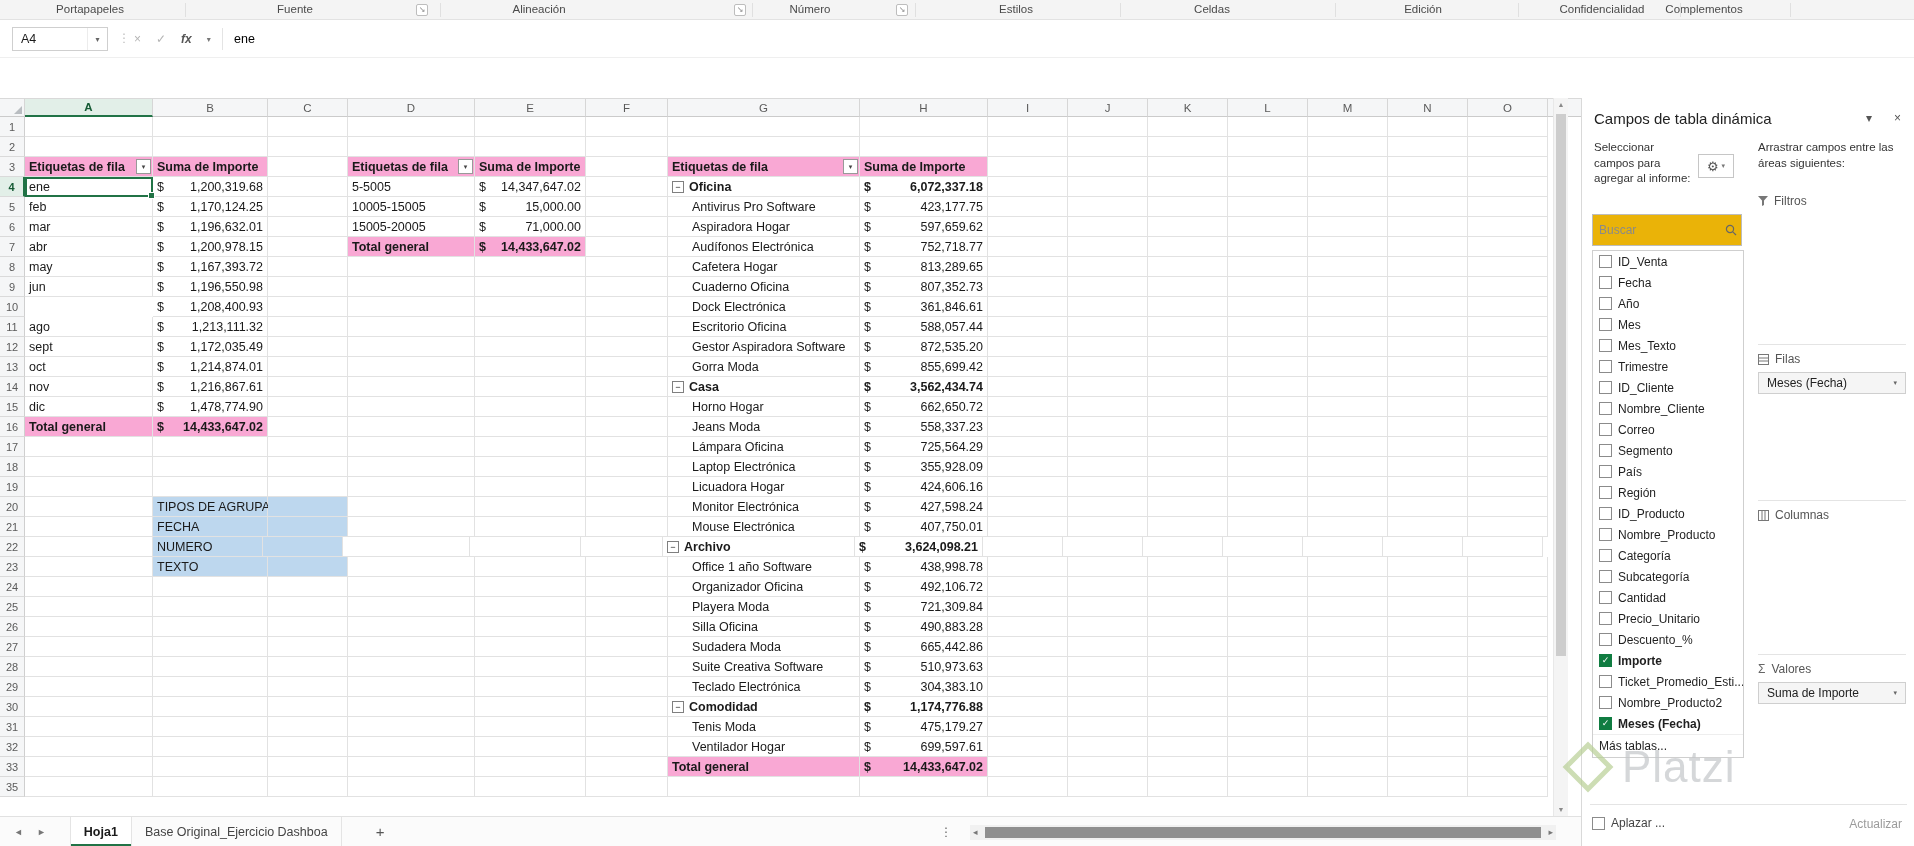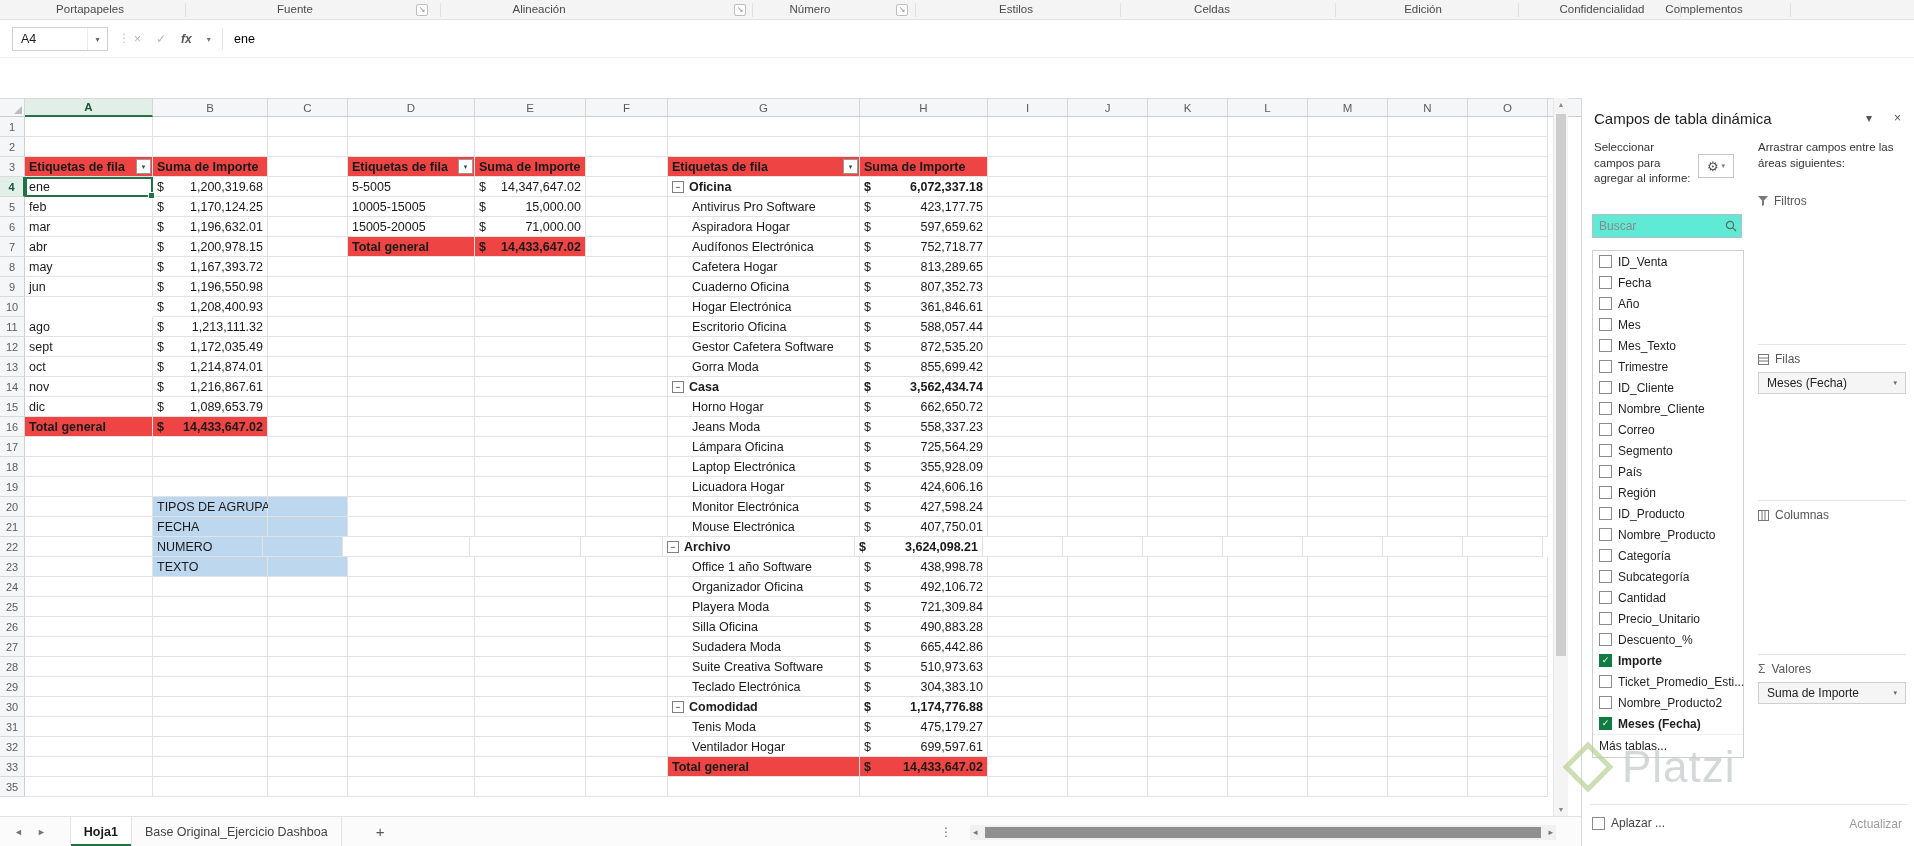--- a/index.html
+++ b/index.html
@@ -34,21 +34,21 @@
   .gh-cell{height:18px;border-right:1px solid #d6d6d6;border-bottom:1px solid #cbcbcb;background:#f5f6f7;
            color:#5a5a5a;font-size:11.5px;display:flex;align-items:center;justify-content:center;flex:none;position:relative;}
   .gh-cell.selcol{background:#e2efe8;border-bottom:2px solid #217346;color:#155a34;font-weight:bold;}
   .corner-tri{position:absolute;right:2px;bottom:2px;width:0;height:0;border-left:8px solid transparent;border-bottom:8px solid #b9bdc1;}
   .grow{display:flex;height:20px;}
   .gut{width:25px;height:20px;flex:none;border-right:1px solid #cfcfcf;border-bottom:1px solid #dadada;background:#f5f6f7;
        color:#5a5a5a;font-size:11px;display:flex;align-items:center;justify-content:center;}
   .gut.selrow{background:#e2efe8;border-right:2px solid #217346;color:#155a34;font-weight:bold;}
   .cell{height:20px;flex:none;border-right:1px solid #e2e2e2;border-bottom:1px solid #e2e2e2;background:#fff;
         padding:0 4px;display:flex;align-items:center;white-space:nowrap;position:relative;overflow:visible;}
-  .cell.blue{background:#ef4444;}
+  .cell.blue{background:#f9a8d4;}
   .cell.note{background:#bdd7ee;}
   .cell.bold{font-weight:bold;}
   .cell.item{padding-left:24px;}
   .cell.hdr{padding-right:18px;}
   .cell.money{justify-content:space-between;}
   .cell .num{text-align:right;}
   .collapse-box{width:12px;height:12px;border:1px solid #7f7f7f;background:#fff;font-size:9px;line-height:10px;
                 text-align:center;margin-right:5px;flex:none;font-weight:normal;}
   .filter-btn{position:absolute;right:1px;top:2px;width:15px;height:15px;border:1px solid #999;background:#fff;
               font-size:7px;color:#444;display:flex;align-items:center;justify-content:center;font-weight:normal;}
@@ -76,21 +76,21 @@
   .hthumb{position:absolute;left:15px;top:2px;width:556px;height:11px;background:#8f8f8f;}
 
   
   .panel{position:absolute;left:1581px;top:98px;width:333px;height:748px;background:#fff;border-left:1px solid #d9d9d9;}
   .panel-title{position:absolute;left:12px;top:12px;font-size:15px;color:#222;}
   .p-ico{position:absolute;top:13px;color:#555;font-size:12px;}
   .sel-text{position:absolute;left:12px;top:42px;width:100px;font-size:11.5px;color:#333;line-height:1.35;}
   .gear-btn{position:absolute;left:116px;top:56px;width:36px;height:24px;border:1px solid #c6c6c6;background:#fff;
             display:flex;align-items:center;justify-content:center;gap:3px;font-size:13px;color:#555;}
   .gear-btn .mini{font-size:7px;color:#777;}
-  .search{position:absolute;left:10px;top:116px;width:150px;height:24px;border:1px solid #bdbdbd;display:flex;align-items:center;background:#5eead4;}
+  .search{position:absolute;left:10px;top:116px;width:150px;height:32px;border:1px solid #bdbdbd;display:flex;align-items:center;background:#eab308;}
   .search-input{flex:1;min-width:0;border:0;outline:0;padding:0 6px;font-family:"Liberation Sans",sans-serif;font-size:12px;color:#333;background:transparent;}
   .search-input::placeholder{color:#8a8a8a;}
   .mag{width:20px;display:flex;align-items:center;justify-content:center;}
   .fieldlist{position:absolute;left:10px;top:152px;width:152px;height:508px;border:1px solid #cfcfcf;background:#fff;overflow:hidden;}
   .field-item{height:21px;display:flex;align-items:center;gap:6px;padding:0 6px;font-size:12px;color:#1f1f1f;white-space:nowrap;}
   .fi-check{width:13px;height:13px;flex:none;border:1px solid #8b8b8b;background:#fff;font-size:9px;line-height:11px;text-align:center;color:#fff;}
   .fi-check.on{background:#107c41;border-color:#107c41;}
   .fi-label.bold{font-weight:bold;}
   .more-tables{height:22px;display:flex;align-items:center;padding:0 6px;font-size:12px;color:#222;border-top:1px solid #eee;}
   .drag-hint{position:absolute;left:176px;top:42px;width:144px;font-size:11.5px;color:#333;line-height:1.35;}
@@ -443,21 +443,21 @@
         </div>
         <div class="cell money" style="width: 115px;">
           <span class="cur">$</span>
           <span class="num">1,208,400.93</span>
         </div>
         <div class="cell" style="width: 80px;"></div>
         <div class="cell" style="width: 127px;"></div>
         <div class="cell" style="width: 111px;"></div>
         <div class="cell" style="width: 82px;"></div>
         <div class="cell item" style="width: 192px;">
-          <span class="ct">Hogar Electrónica</span>
+          <span class="ct">Dock Electrónica</span>
         </div>
         <div class="cell money" style="width: 128px;">
           <span class="cur">$</span>
           <span class="num">361,846.61</span>
         </div>
         <div class="cell" style="width: 80px;"></div>
         <div class="cell" style="width: 80px;"></div>
         <div class="cell" style="width: 80px;"></div>
         <div class="cell" style="width: 80px;"></div>
         <div class="cell" style="width: 80px;"></div>
@@ -499,21 +499,21 @@
         </div>
         <div class="cell money" style="width: 115px;">
           <span class="cur">$</span>
           <span class="num">1,172,035.49</span>
         </div>
         <div class="cell" style="width: 80px;"></div>
         <div class="cell" style="width: 127px;"></div>
         <div class="cell" style="width: 111px;"></div>
         <div class="cell" style="width: 82px;"></div>
         <div class="cell item" style="width: 192px;">
-          <span class="ct">Gestor Cafetera Software</span>
+          <span class="ct">Gestor Aspiradora Software</span>
         </div>
         <div class="cell money" style="width: 128px;">
           <span class="cur">$</span>
           <span class="num">872,535.20</span>
         </div>
         <div class="cell" style="width: 80px;"></div>
         <div class="cell" style="width: 80px;"></div>
         <div class="cell" style="width: 80px;"></div>
         <div class="cell" style="width: 80px;"></div>
         <div class="cell" style="width: 80px;"></div>
@@ -577,21 +577,21 @@
         <div class="cell" style="width: 80px;"></div>
         <div class="cell" style="width: 80px;"></div>
       </div>
       <div class="grow">
         <div class="gut">15</div>
         <div class="cell" style="width: 128px;">
           <span class="ct">dic</span>
         </div>
         <div class="cell money" style="width: 115px;">
           <span class="cur">$</span>
-          <span class="num">1,089,653.79</span>
+          <span class="num">1,478,774.90</span>
         </div>
         <div class="cell" style="width: 80px;"></div>
         <div class="cell" style="width: 127px;"></div>
         <div class="cell" style="width: 111px;"></div>
         <div class="cell" style="width: 82px;"></div>
         <div class="cell item" style="width: 192px;">
           <span class="ct">Horno Hogar</span>
         </div>
         <div class="cell money" style="width: 128px;">
           <span class="cur">$</span>

